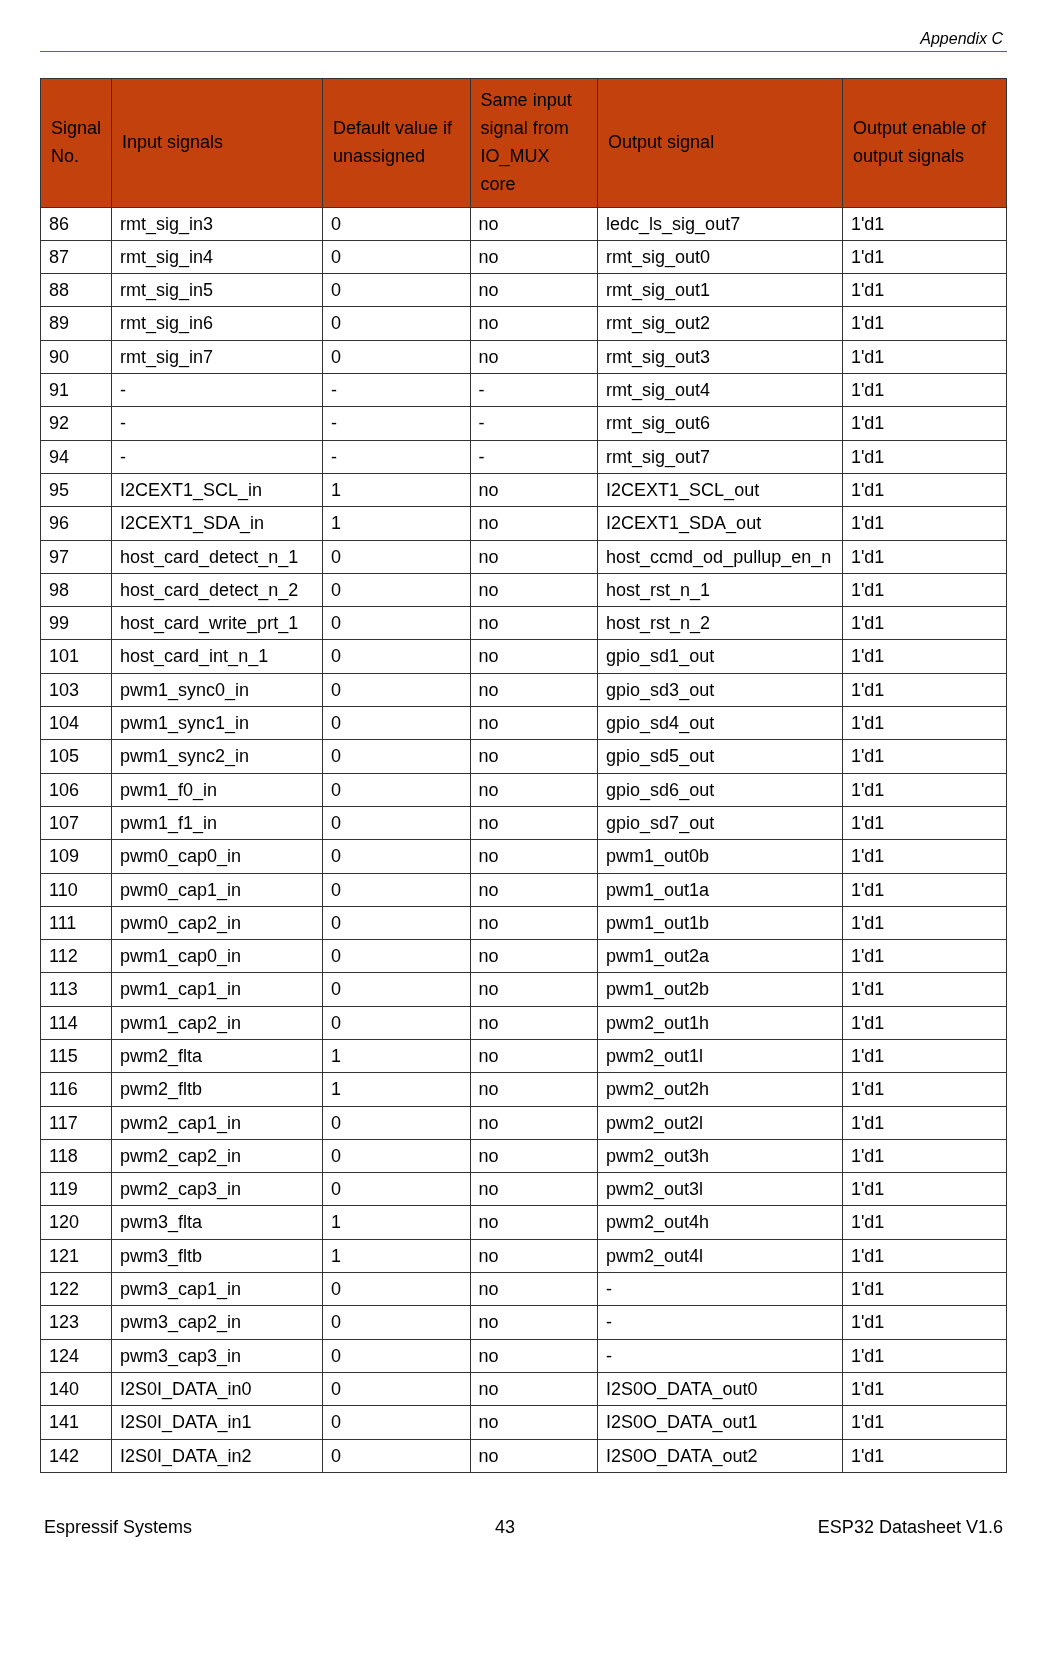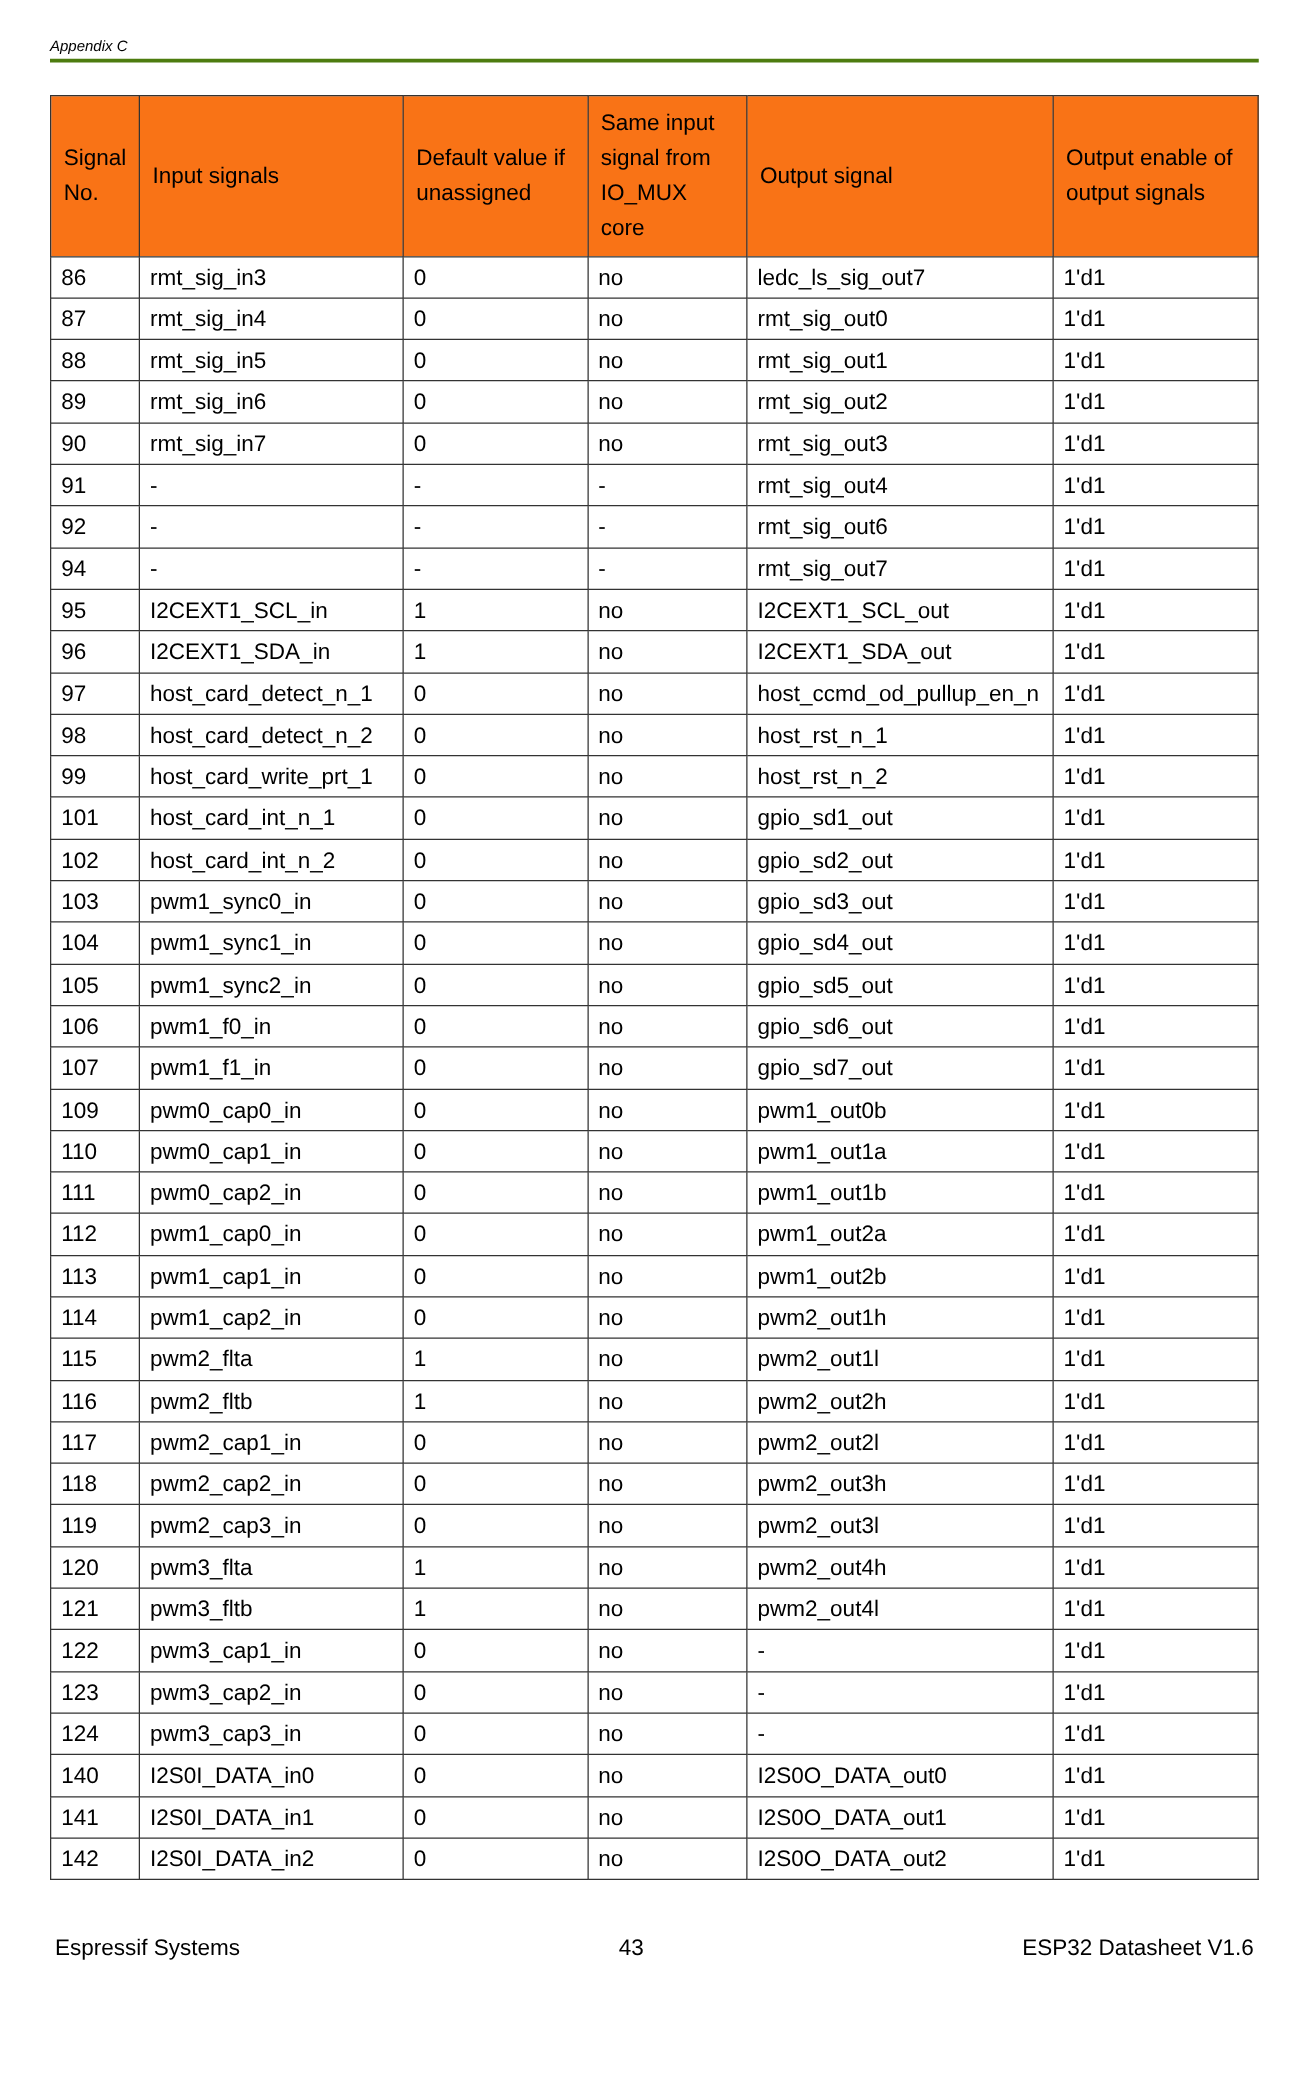--- a/index.html
+++ b/index.html
@@ -9,42 +9,42 @@
     font-family: "Helvetica Neue", Helvetica, Arial, sans-serif;
     font-size: 17px;
     color: #000;
     background: #fff;
     width: 1047px;
   }
   .page {
     padding: 30px 40px 20px 40px;
   }
   .header-right {
-    text-align: left;
+    text-align: right;
     font-style: italic;
-    font-size: 12px;
+    font-size: 16px;
     padding-right: 4px;
     padding-bottom: 3px;
-    border-bottom: 3px solid #4d7c0f;
+    border-bottom: 1px solid #4d7c0f;
   }
   table.signal-table {
     border-collapse: collapse;
     width: 100%;
     margin-top: 26px;
   }
   table.signal-table th,
   table.signal-table td {
     border: 1px solid #333;
     padding: 4px 8px;
     text-align: left;
     vertical-align: middle;
     font-weight: normal;
   }
   table.signal-table th {
-    background: #f97316;
+    background: #c2410c;
     font-size: 18px;
     line-height: 1.55;
     padding: 8px 10px;
   }
   table.signal-table td {
     font-size: 18px;
     line-height: 1.35;
     white-space: nowrap;
   }
   .col-no     { width: 68px; }
@@ -187,28 +187,20 @@
         </tr>
         <tr>
           <td>101</td>
           <td>host_card_int_n_1</td>
           <td>0</td>
           <td>no</td>
           <td>gpio_sd1_out</td>
           <td>1'd1</td>
         </tr>
         <tr>
-          <td>102</td>
-          <td>host_card_int_n_2</td>
-          <td>0</td>
-          <td>no</td>
-          <td>gpio_sd2_out</td>
-          <td>1'd1</td>
-        </tr>
-        <tr>
           <td>103</td>
           <td>pwm1_sync0_in</td>
           <td>0</td>
           <td>no</td>
           <td>gpio_sd3_out</td>
           <td>1'd1</td>
         </tr>
         <tr>
           <td>104</td>
           <td>pwm1_sync1_in</td>

